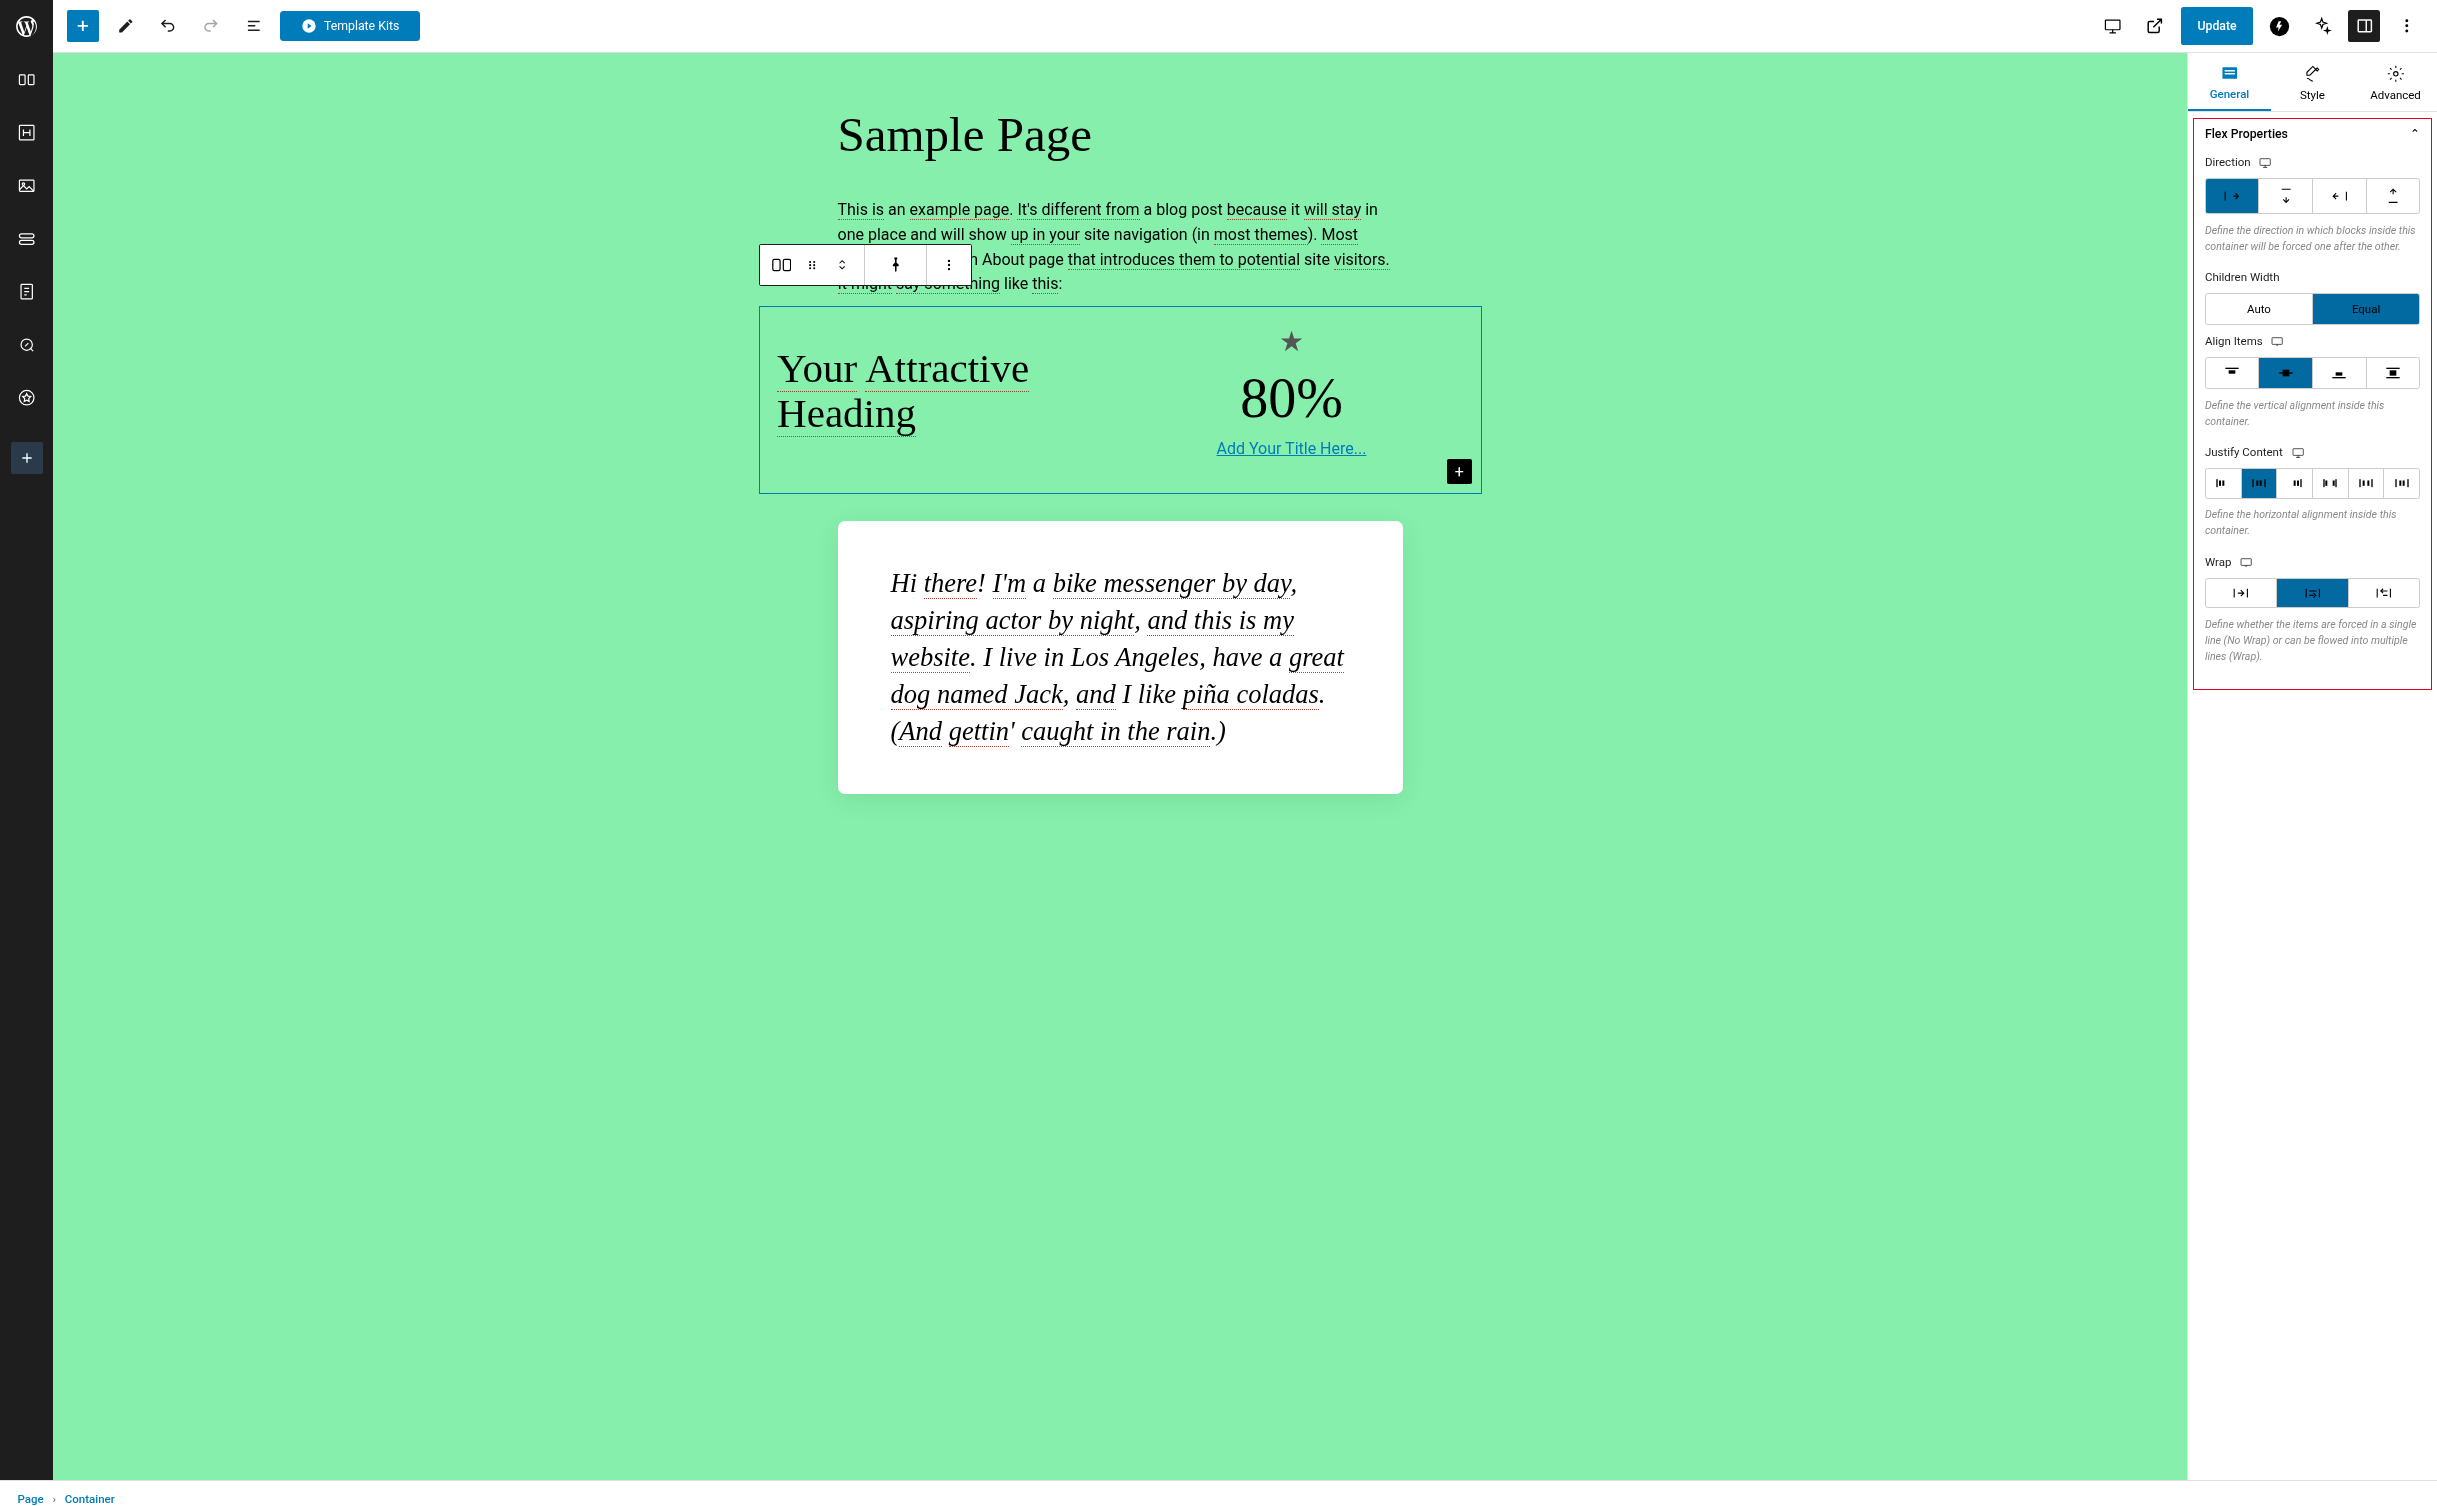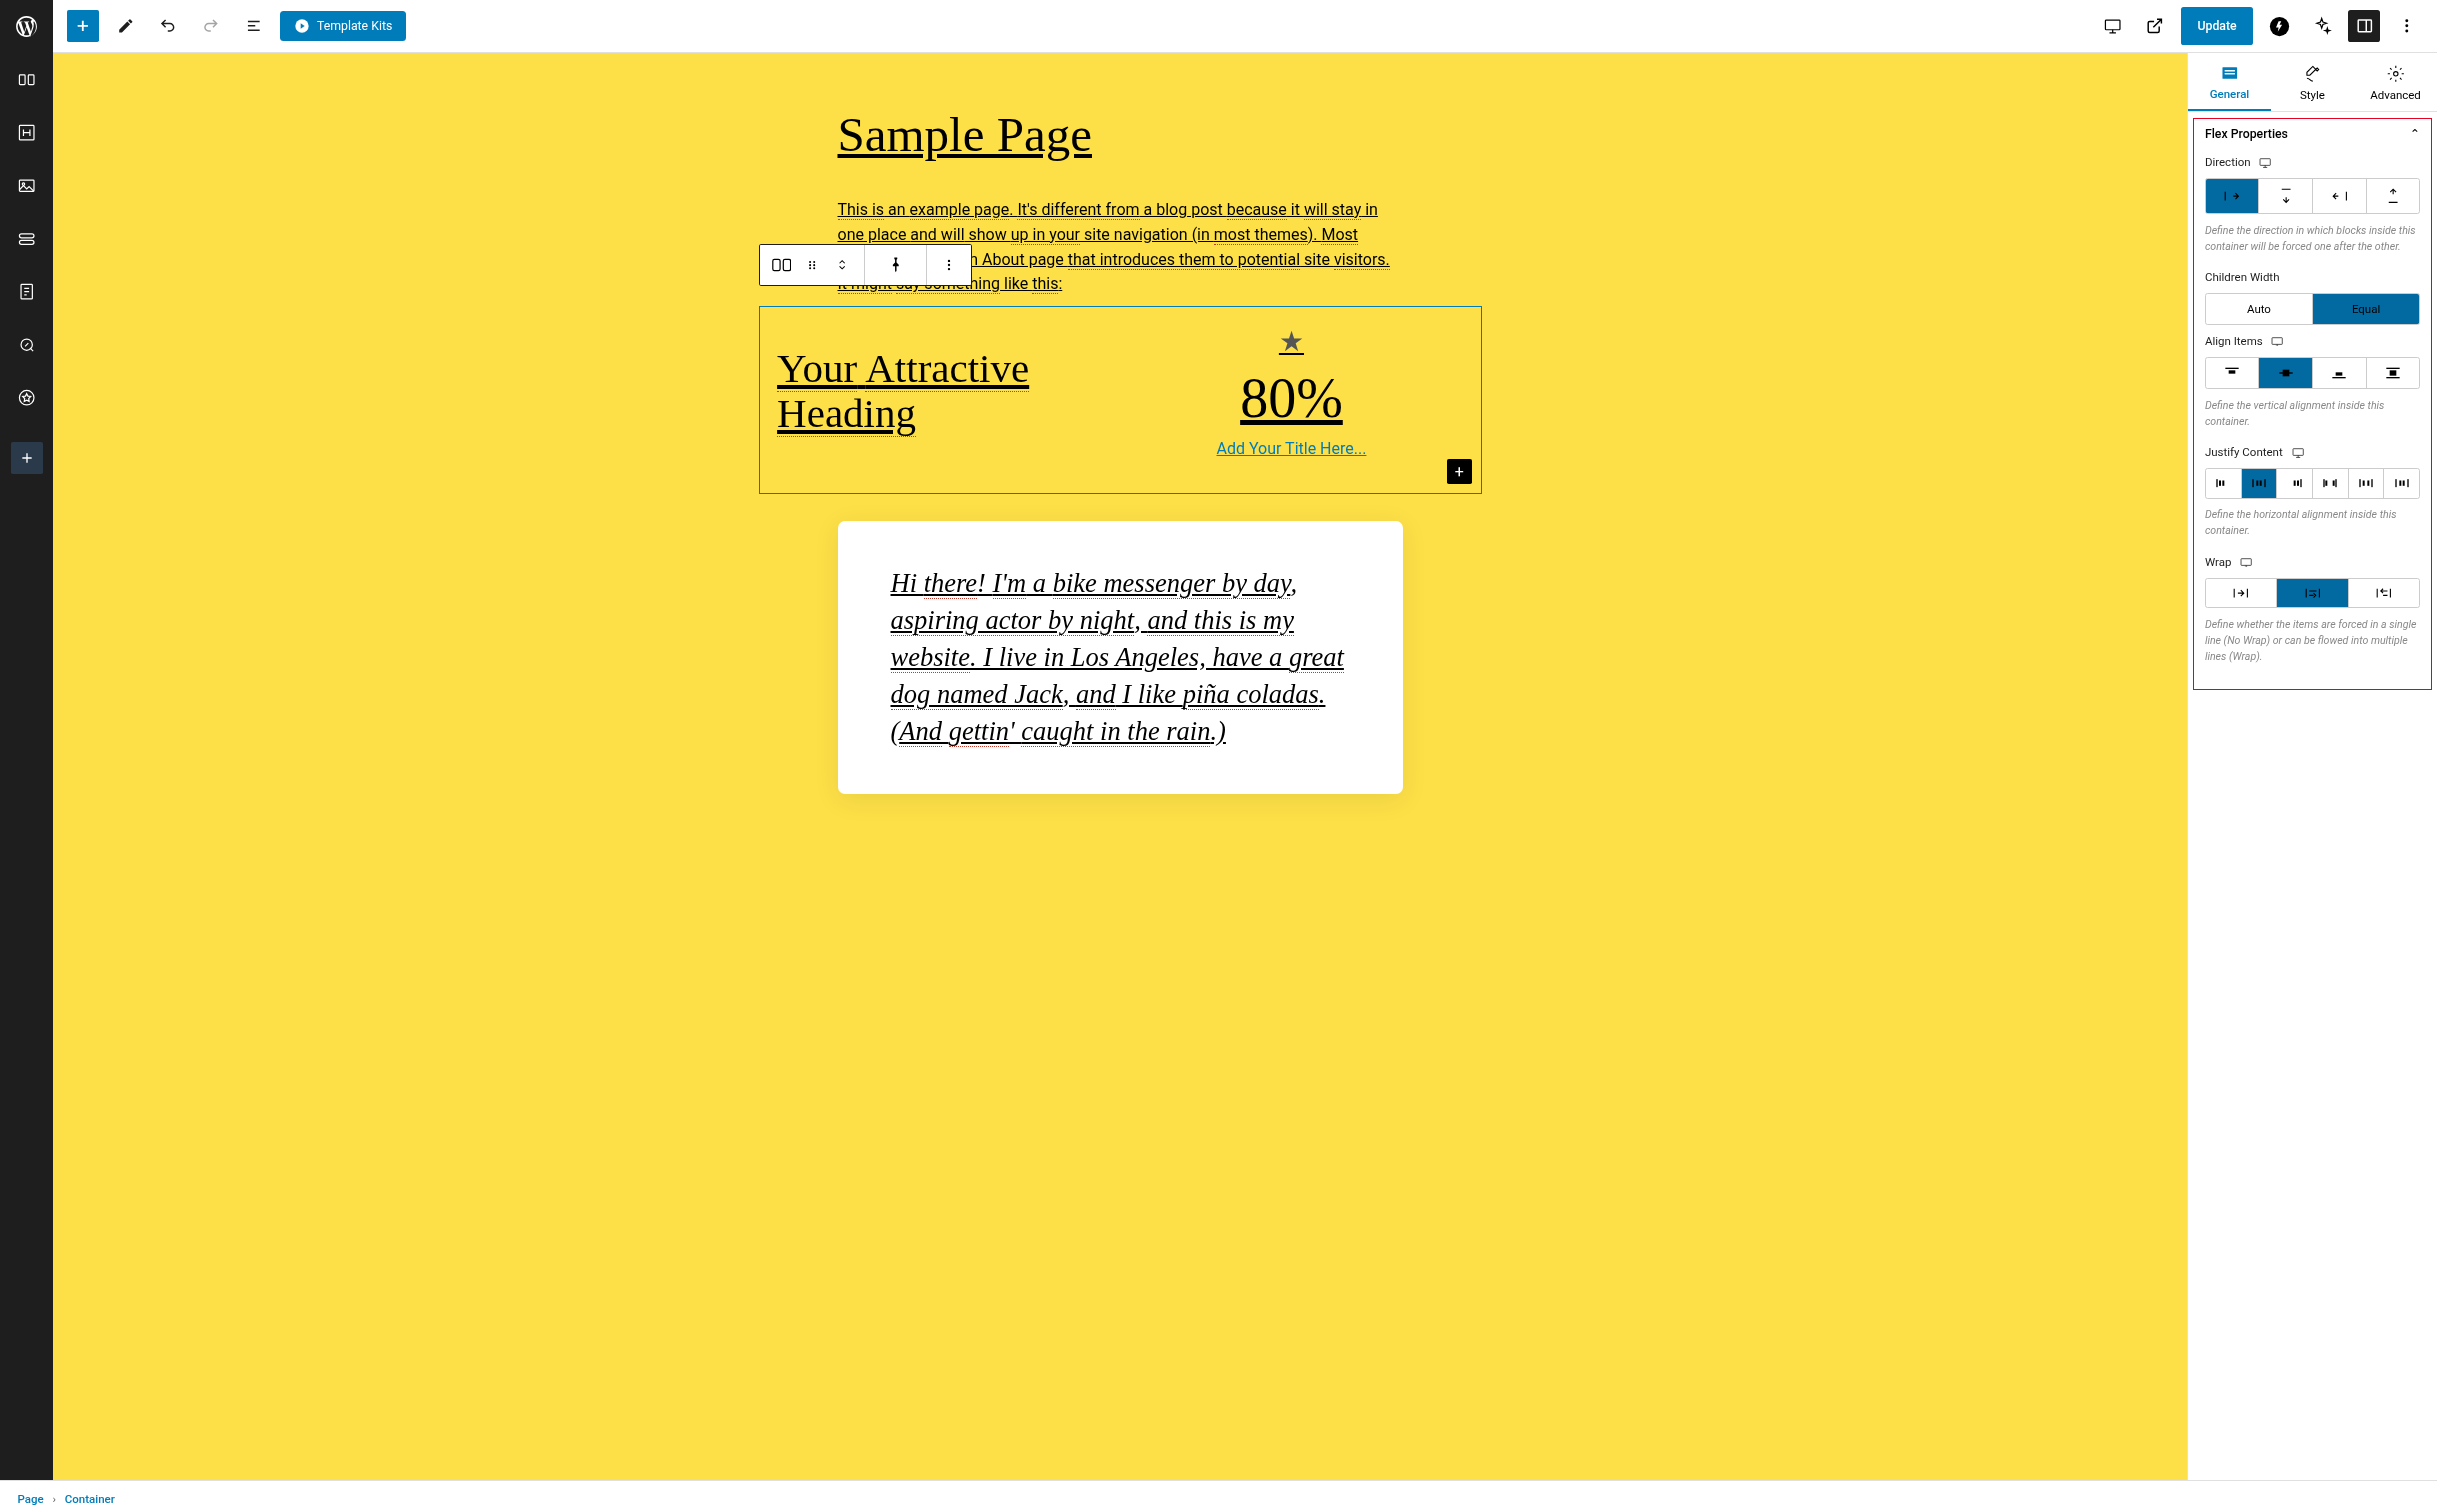--- a/index.html
+++ b/index.html
@@ -6,27 +6,27 @@
     body { font-family: -apple-system, BlinkMacSystemFont, 'Segoe UI', Roboto, sans-serif; background: #fff; height: 100vh; overflow: hidden; }
     
     .left-rail { position: fixed; left: 0; top: 0; width: 53px; height: 100%; background: #1e1e1e; display: flex; flex-direction: column; align-items: center; padding-top: 0; }
     .left-rail .wp-logo { width: 53px; height: 53px; display: flex; align-items: center; justify-content: center; color: #fff; }
     .left-rail .rail-item { width: 53px; height: 53px; display: flex; align-items: center; justify-content: center; color: #fff; cursor: pointer; }
     .left-rail .rail-item.add-block { background: #2a3a4a; width: 32px; height: 32px; border-radius: 1.8px; margin-top: 17.6px; }
     
     .top-bar { position: fixed; top: 0; left: 53px; right: 0; height: 53px; background: #fff; border-bottom: 0.9px solid #e0e0e0; display: flex; align-items: center; padding: 0 14px; gap: 10.6px; }
     .top-bar .btn-add { width: 32px; height: 32px; background: #007cba; border-radius: 1.8px; display: flex; align-items: center; justify-content: center; color: #fff; cursor: pointer; }
     .top-bar .icon-btn { width: 32px; height: 32px; display: flex; align-items: center; justify-content: center; cursor: pointer; color: #1e1e1e; }
-    .top-bar .template-kits { background: #007cba; color: #fff; padding: 7px 14px; border-radius: 3.5px; display: flex; align-items: center; gap: 7px; cursor: pointer; font-size: 12.3px; }
+    .top-bar .template-kits { background: #007cba; color: #fff; padding: 7px 21px; border-radius: 3.5px; display: flex; align-items: center; gap: 7px; cursor: pointer; font-size: 12.3px; }
     .top-bar .spacer { flex: 1; }
     .top-bar .update-btn { background: #007cba; color: #fff; padding: 12px 16px; border-radius: 2.6px; cursor: pointer; font-size: 12.3px; font-weight: 500; text-align: center; }
     .top-bar .right-icon { width: 32px; height: 32px; display: flex; align-items: center; justify-content: center; cursor: pointer; }
     .top-bar .right-icon.dark { background: #1e1e1e; color: #fff; border-radius: 2.6px; }
     
-    .editor-canvas { position: fixed; top: 53px; left: 53px; right: 250px; bottom: 26.5px; overflow-y: auto; background: #fde047; text-decoration: underline; }
+    .editor-canvas { position: fixed; top: 53px; left: 53px; right: 250px; bottom: 26.5px; overflow-y: auto; background: #86efac; }
     .editor-canvas::-webkit-scrollbar { width: 8.8px; }
     .editor-canvas::-webkit-scrollbar-thumb { background: #c0c0c0; border-radius: 4.4px; }
     
     .canvas-inner { max-width: 635px; margin: 53px auto 0; padding: 0 35px; }
     .page-title { font-family: Georgia, serif; font-size: 49px; font-weight: normal; color: #000; margin-bottom: 35px; }
     .intro-text { font-size: 16px; line-height: 1.55; color: #000; margin-bottom: 0; }
     .intro-text .ul { border-bottom: 1.8px dotted #c0392b; }
     
     .block-toolbar { position: absolute; display: inline-flex; background: #fff; border: 0.9px solid #1e1e1e; border-radius: 1.8px; height: 42px; align-items: center; }
     .block-toolbar .tb-section { display: flex; align-items: center; height: 100%; padding: 0 7px; border-right: 0.9px solid #ccc; }

